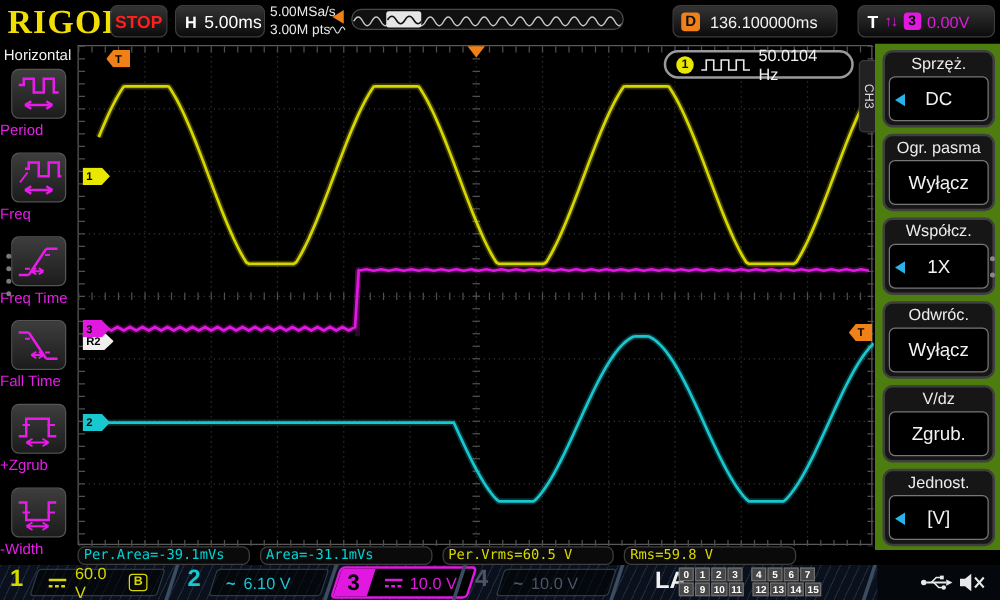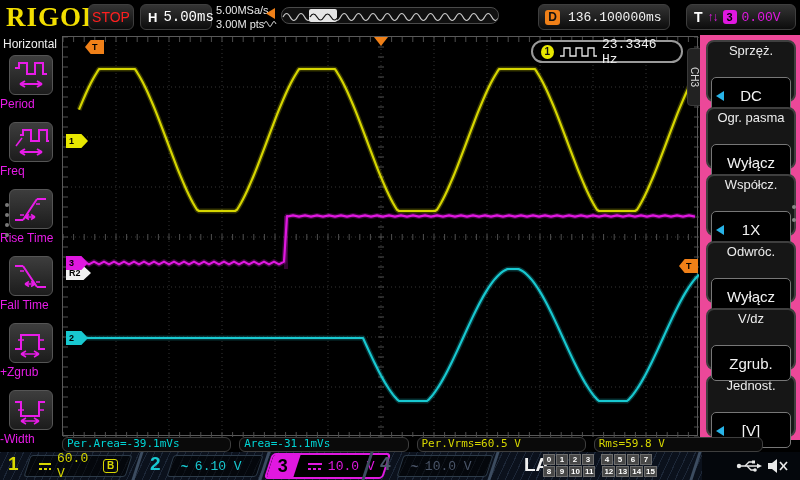--- a/index.html
+++ b/index.html
@@ -1,24 +1,24 @@
 <!DOCTYPE html>
 <html><head>
 <meta charset="utf-8">
 <style>
   *{margin:0;padding:0;box-sizing:border-box}
   html,body{width:800px;height:480px;background:#000;font-family:"Liberation Sans",sans-serif;overflow:hidden;position:relative}
   .abs{position:absolute}
-  .mono{font-family:Liberation Mono, monospace}
+  .mono{font-family:Liberation Sans, sans-serif}
 
   
   #topbar{position:absolute;left:0;top:0;width:800px;height:35px;background:#000}
   .logo{position:absolute;left:6px;top:2px;font-family:"Liberation Serif",serif;font-weight:bold;font-size:27px;color:#f2de00;letter-spacing:1px}
   .tbtn{position:absolute;background:linear-gradient(#343434,#0c0c0c);border:1px solid #3e3e3e;border-radius:6px;display:flex;align-items:center}
-  #stop-btn{left:88px;top:4px;width:46px;height:26px;justify-content:center;color:#ff1f1f;font-weight:normal;font-size:14px}
+  #stop-btn{left:88px;top:4px;width:46px;height:26px;justify-content:center;color:#ff1f1f;font-weight:bold;font-size:14px}
   #h-box{left:140px;top:4px;width:72px;height:26px;padding:0 7px;color:#fff;gap:6px}
   #h-box .hl{font-weight:bold;font-size:13px}
   #h-box .tb{font-size:14px}
   #srate{left:216px;top:3px;color:#e8e8e8;font-size:11px;line-height:14px}
   #mem-icon{left:262px;top:6px;width:16px;height:22px}
   #mem-bar{left:281px;top:7px;width:218px;height:17px;background:#101010;border:1px solid #4a4a4a;border-radius:8px;overflow:hidden}
   #mem-win{position:absolute;left:27px;top:1px;width:28px;height:13px;background:#e6e6e6;border-radius:2px}
   #d-box{left:538px;top:4px;width:132px;height:26px;padding:0 6px;gap:8px}
   .dsq{width:15px;height:15px;background:#f08018;color:#101010;font-weight:bold;font-size:12px;border-radius:3px;display:flex;align-items:center;justify-content:center}
   #d-box .dval{color:#f2f2f2;font-size:13px}
@@ -43,31 +43,31 @@
   #wave-svg{position:absolute;left:0;top:0}
   .tag{position:absolute;height:14px;font-size:9px;font-weight:bold;color:#000;display:flex;align-items:center;padding-left:3px}
   .tag-r{width:22px;clip-path:polygon(0 0,70% 0,100% 50%,70% 100%,0 100%)}
   .tag-l{width:19px;clip-path:polygon(30% 0,100% 0,100% 100%,30% 100%,0 50%);padding-left:7px}
   #freq-box{position:absolute;left:468px;top:3px;width:152px;height:23px;background:#000;border:2px solid #9a9a9a;border-radius:12px;display:flex;align-items:center;gap:5px;padding:0 8px}
   #freq-box .fch{width:14px;height:14px;border-radius:50%;background:#e8e800;color:#111;font-size:10px;font-weight:bold;display:flex;align-items:center;justify-content:center}
   #freq-box .fval{color:#f0f0f0;font-size:13px}
   #tri-center{position:absolute;left:311px;top:0;width:0;height:0;border-left:7px solid transparent;border-right:7px solid transparent;border-top:9px solid #f08018}
 
   
-  #right-sb{position:absolute;left:700px;top:35px;width:100px;height:405px;background:#ec4899}
+  #right-sb{position:absolute;left:700px;top:35px;width:100px;height:405px;background:#4d7c0f}
   #ch-tab{position:absolute;left:687px;top:48px;width:14px;height:58px;background:#222;border:1px solid #3a3a3a;border-radius:4px 0 0 4px;color:#ddd;font-size:10px;writing-mode:vertical-rl;text-align:center}
   .rm-item{position:absolute;left:6px;width:90px;height:62px;background:#161616;border:2px solid #3f3f3f;border-radius:8px}
   .rm-head{color:#ececec;font-size:13px;text-align:center;height:18px;line-height:17px}
-  .rm-val{position:relative;margin:17px 3px;height:36px;background:#000;border:1px solid #777;border-radius:5px;display:flex;align-items:center;justify-content:center;color:#f2f2f2;font-size:15px}
+  .rm-val{position:relative;margin:1px 3px;height:36px;background:#000;border:1px solid #777;border-radius:5px;display:flex;align-items:center;justify-content:center;color:#f2f2f2;font-size:15px}
   .rm-arrow{position:absolute;left:4px;top:13px;width:0;height:0;border-top:5px solid transparent;border-bottom:5px solid transparent;border-right:8px solid #28b4e8}
   .pdots div{width:4px;height:4px;border-radius:50%;background:#888;margin-bottom:9px}
   #rpdots{position:absolute;left:92px;top:170px}
 
   
-  #meas-row{position:absolute;left:62px;top:437px;width:701px;height:15px;display:flex;gap:8px}
+  #meas-row{position:absolute;left:62px;top:437px;width:575px;height:15px;display:flex;gap:8px}
   .meas{flex:1;background:#0a0a0a;border:1px solid #3e3e3e;border-radius:6px;font-family:"DejaVu Sans Mono",monospace;font-size:11px;line-height:12px;padding-left:4px;white-space:nowrap;overflow:hidden}
   .meas.cyan{color:#00d4d4}
   .meas.yellow{color:#d8d800}
 
   
   #chan-bar{position:absolute;left:0;top:452px;width:800px;height:28px;background:#0b111c}
   #chan-bar .hatch{position:absolute;inset:0;background:repeating-linear-gradient(115deg,rgba(90,115,150,.22) 0 1px,transparent 1px 7px)}
   .chnum{position:absolute;top:1px;font-size:19px;font-weight:bold}
   .chbox{position:absolute;top:3px;height:22px;transform:skewX(-18deg);border:1px solid #2c3a48;background:rgba(0,0,0,.55);border-radius:3px;display:flex;align-items:center;gap:6px;padding:0 10px}
   .chbox>*{transform:skewX(18deg)}
@@ -150,21 +150,21 @@
     <div class="lm-label">Freq</div>
   </div>
   <div class="lm-item" style="top:154px">
     <div class="lm-icon">
         <svg width="38" height="32">
       <path d="M3,27 h8 M11,27 L25,6 M25,6 h9"></path>
       <path d="M8,22 h4 M24,11 h4" stroke-width="1.5"></path>
       <path d="M13,24 h10 M13,24 l4,-2.5 M13,24 l4,2.5 M23,24 l-4,-2.5 M23,24 l-4,2.5" stroke-width="1.5"></path>
     </svg>
       </div>
-    <div class="lm-label">Rise Time</div>
+    <div class="lm-label">Freq Time</div>
   </div>
   <div class="lm-item" style="top:221px">
     <div class="lm-icon">
         <svg width="38" height="32">
       <path d="M3,6 h8 M11,6 L25,27 M25,27 h9"></path>
       <path d="M8,11 h4 M24,22 h4" stroke-width="1.5"></path>
       <path d="M13,24 h10 M13,24 l4,-2.5 M13,24 l4,2.5 M23,24 l-4,-2.5 M23,24 l-4,2.5" stroke-width="1.5"></path>
     </svg>
       </div>
     <div class="lm-label">Fall Time</div>
@@ -529,21 +529,21 @@
       <path d="M16.0,227.4 L21.0,224.6 L26.0,227.4 L31.0,224.6 L36.0,227.4 L41.0,224.6 L46.0,227.4 L51.0,224.6 L56.0,227.4 L61.0,224.6 L66.0,227.4 L71.0,224.6 L76.0,227.4 L81.0,224.6 L86.0,227.4 L91.0,224.6 L96.0,227.4 L101.0,224.6 L106.0,227.4 L111.0,224.6 L116.0,227.4 L121.0,224.6 L126.0,227.4 L131.0,224.6 L136.0,227.4 L141.0,224.6 L146.0,227.4 L151.0,224.6 L156.0,227.4 L161.0,224.6 L166.0,227.4 L171.0,224.6 L176.0,227.4 L181.0,224.6 L186.0,227.4 L191.0,224.6 L196.0,227.4 L201.0,224.6 L206.0,227.4 L211.0,224.6 L216.0,227.4 L221.0,224.6 L224.0,179.0 L224.0,179.6 L230.0,178.4 L236.0,179.6 L242.0,178.4 L248.0,179.6 L254.0,178.4 L260.0,179.6 L266.0,178.4 L272.0,179.6 L278.0,178.4 L284.0,179.6 L290.0,178.4 L296.0,179.6 L302.0,178.4 L308.0,179.6 L314.0,178.4 L320.0,179.6 L326.0,178.4 L332.0,179.6 L338.0,178.4 L344.0,179.6 L350.0,178.4 L356.0,179.6 L362.0,178.4 L368.0,179.6 L374.0,178.4 L380.0,179.6 L386.0,178.4 L392.0,179.6 L398.0,178.4 L404.0,179.6 L410.0,178.4 L416.0,179.6 L422.0,178.4 L428.0,179.6 L434.0,178.4 L440.0,179.6 L446.0,178.4 L452.0,179.6 L458.0,178.4 L464.0,179.6 L470.0,178.4 L476.0,179.6 L482.0,178.4 L488.0,179.6 L494.0,178.4 L500.0,179.6 L506.0,178.4 L512.0,179.6 L518.0,178.4 L524.0,179.6 L530.0,178.4 L536.0,179.6 L542.0,178.4 L548.0,179.6 L554.0,178.4 L560.0,179.6 L566.0,178.4 L572.0,179.6 L578.0,178.4 L584.0,179.6 L590.0,178.4 L596.0,179.6 L602.0,178.4 L608.0,179.6 L614.0,178.4 L620.0,179.6 L626.0,178.4 L632.0,179.6" stroke="#e018e0" stroke-width="2.2" fill="none" stroke-linejoin="round"></path>
     </svg>
 
   <div class="tag tag-l" style="left:22px;top:3px;background:#f08018">T</div>
   <div id="tri-center"></div>
   <div id="freq-box">
     <span class="fch">1</span>
     <svg width="42" height="13">
       <path d="M1,11 h4 v-8 h6 v8 h6 v-8 h6 v8 h6 v-8 h6 v8 h5" stroke="#e8e8e8" stroke-width="1.3" fill="none"></path>
     </svg>
-    <span class="fval mono">23.3346 Hz</span>
+    <span class="fval mono">50.0104 Hz</span>
   </div>
 
   <div class="tag tag-r" style="left:3px;top:97px;background:#e8e800">1</div>
   <div class="tag tag-r" style="left:3px;top:229px;background:#f0f0f0;width:25px">R2</div>
   <div class="tag tag-r" style="left:3px;top:219px;background:#e018e0">3</div>
   <div class="tag tag-r" style="left:3px;top:294px;background:#18c8d0">2</div>
   <div class="tag tag-l" style="left:616px;top:222px;background:#f08018">T</div>
 </div>
 
 <div id="ch-tab">CH3</div>

